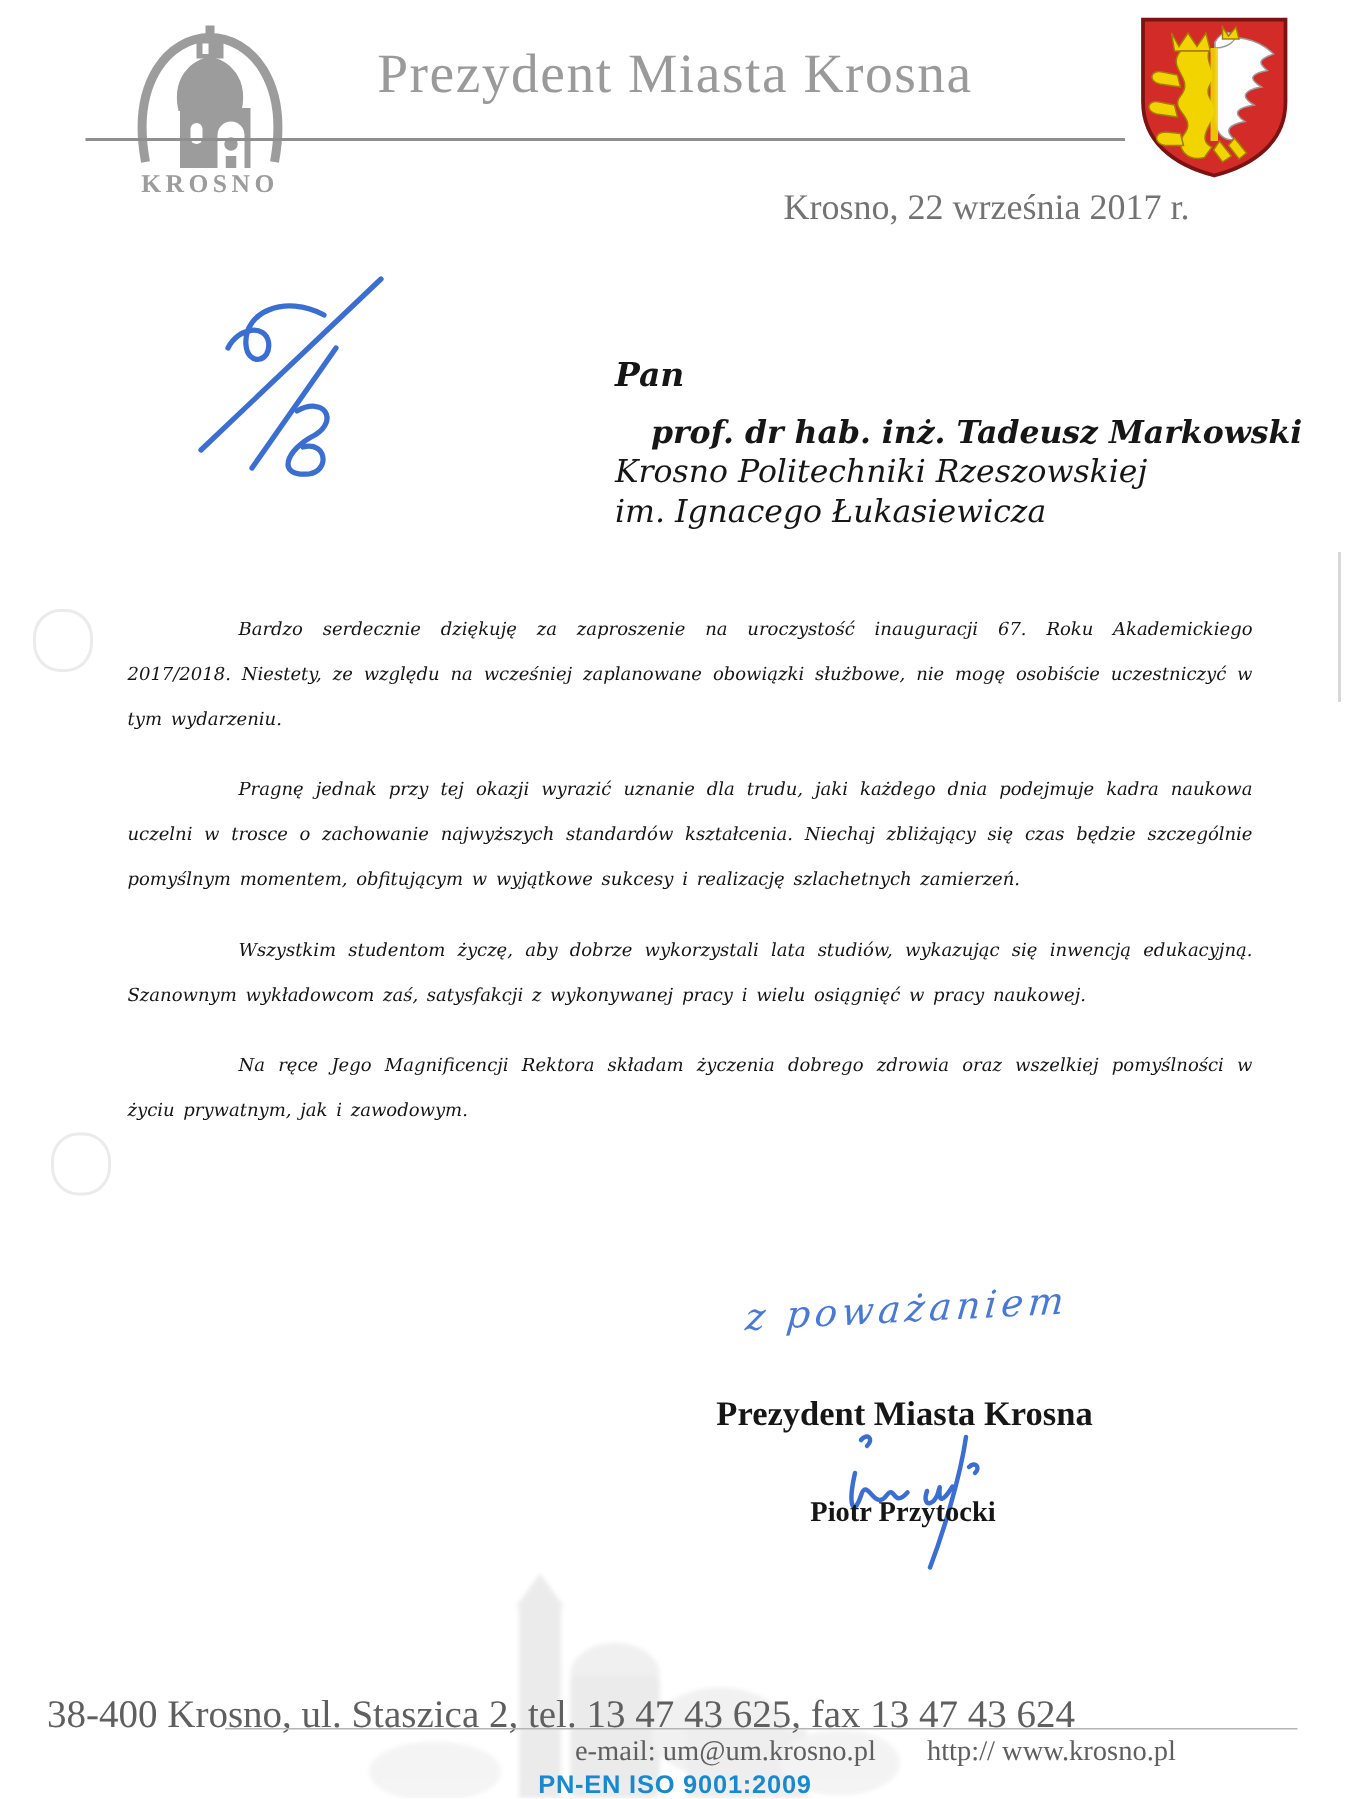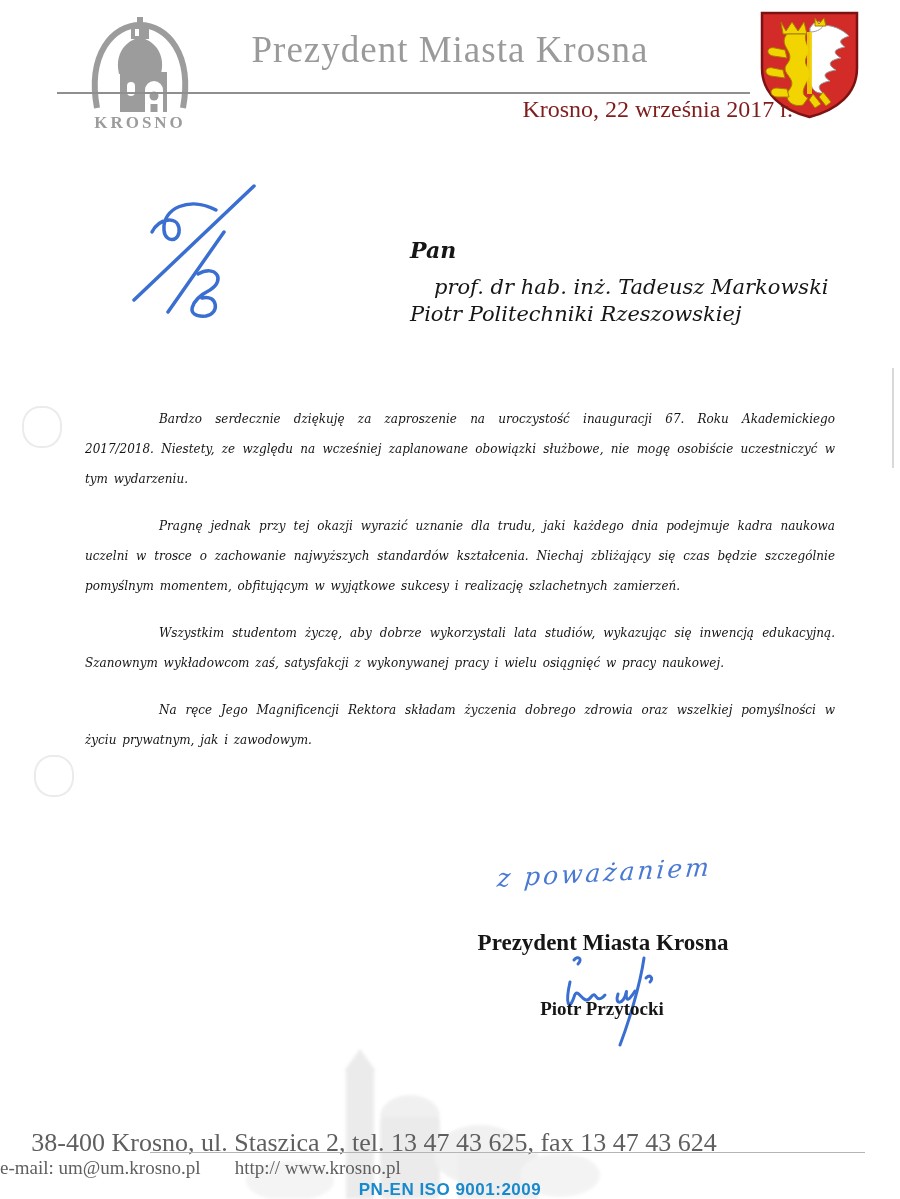--- a/index.html
+++ b/index.html
@@ -29,32 +29,32 @@
     font-size:37px;letter-spacing:1px;
     color:var(--title-gray);
     font-family:"Liberation Serif", serif;
   }
   .header-rule{
     position:absolute;left:57px;top:92px;width:693px;height:2px;
     background:#8f8f8f;
   }
   .coat{position:absolute;left:757px;top:8px;width:105px;height:112px;}
   .date-line{
-    position:absolute;top:96px;right:107px;
-    font-size:24px;color:#7f1d1d;
+    position:absolute;top:126px;right:107px;
+    font-size:24px;color:#737373;
   }
   
   .paraph{position:absolute;left:118px;top:178px;width:150px;height:142px;color:var(--ink-blue);}
   .recipient{
     position:absolute;left:410px;top:237px;
     font-style:italic;font-family:"DejaVu Serif", serif;
     font-size:21px;line-height:27px;
   }
   .recipient .salutation{font-weight:bold;font-size:22px;margin-bottom:10px;}
-  .recipient .name{font-weight:normal;padding-left:24px;margin-top:9px;}
+  .recipient .name{font-weight:bold;padding-left:24px;margin-top:9px;}
   
   .letter-body{
     position:absolute;left:85px;top:404px;width:750px;
     font-family:"DejaVu Serif", serif;font-style:italic;
     font-size:12px;line-height:30px;
     text-align:justify;
     color:#141414;
   }
   .letter-body p{text-indent:74px;margin-bottom:17px;word-spacing:2px;}
   
@@ -77,21 +77,21 @@
   }
   
   .watermark{position:absolute;left:230px;top:1035px;width:430px;height:164px;opacity:.22;filter:blur(1.5px);}
   .footer-address{
     position:absolute;left:0;top:1128px;width:748px;
     text-align:center;font-size:26px;color:var(--footer-gray);
   }
   .footer-rule{position:absolute;left:150px;top:1152px;width:715px;height:1px;background:#b5b5b5;}
   .footer-contact{
     position:absolute;left:0;top:1157px;width:784px;
-    text-align:left;font-size:19px;color:var(--footer-gray);
+    text-align:right;font-size:19px;color:var(--footer-gray);
   }
   .footer-contact .gap{display:inline-block;width:34px;}
   .footer-iso{
     position:absolute;left:0;top:1180px;width:900px;
     text-align:center;
     font-family:Liberation Sans, sans-serif;font-weight:bold;
     font-size:17px;color:var(--iso-blue);letter-spacing:.5px;
   }
   
   .hole{position:absolute;width:40px;height:42px;border:2px solid #ebebeb;border-radius:45%;background:#fff;}
@@ -168,21 +168,22 @@
       <path d="M136,8 L16,122"></path>
       <path d="M98,32 C72,18 44,30 46,52 C47,66 63,64 61,50 C59,38 41,40 34,54"></path>
       <path d="M106,54 L50,134"></path>
       <path d="M80,96 C98,86 108,102 92,112 C72,122 66,140 88,138 C102,136 100,116 84,120"></path>
     </svg>
   </div>
 
   <div class="recipient">
     <div class="salutation">Pan</div>
     <div class="name">prof. dr hab. inż. Tadeusz Markowski</div>
-    <div>Piotr Politechniki Rzeszowskiej</div>
+    <div>Krosno Politechniki Rzeszowskiej</div>
+    <div>im. Ignacego Łukasiewicza</div>
   </div>
 
   <div class="letter-body">
     <p>Bardzo serdecznie dziękuję za zaproszenie na uroczystość inauguracji 67. Roku Akademickiego 2017/2018. Niestety, ze względu na wcześniej zaplanowane obowiązki służbowe, nie mogę osobiście uczestniczyć w tym wydarzeniu.</p>
     <p>Pragnę jednak przy tej okazji wyrazić uznanie dla trudu, jaki każdego dnia podejmuje kadra naukowa uczelni w trosce o zachowanie najwyższych standardów kształcenia. Niechaj zbliżający się czas będzie szczególnie pomyślnym momentem, obfitującym w wyjątkowe sukcesy i realizację szlachetnych zamierzeń.</p>
     <p>Wszystkim studentom życzę, aby dobrze wykorzystali lata studiów, wykazując się inwencją edukacyjną. Szanownym wykładowcom zaś, satysfakcji z wykonywanej pracy i wielu osiągnięć w pracy naukowej.</p>
     <p>Na ręce Jego Magnificencji Rektora składam życzenia dobrego zdrowia oraz wszelkiej pomyślności w życiu prywatnym, jak i zawodowym.</p>
   </div>
 
   <div class="handwritten-note">z poważaniem</div>

